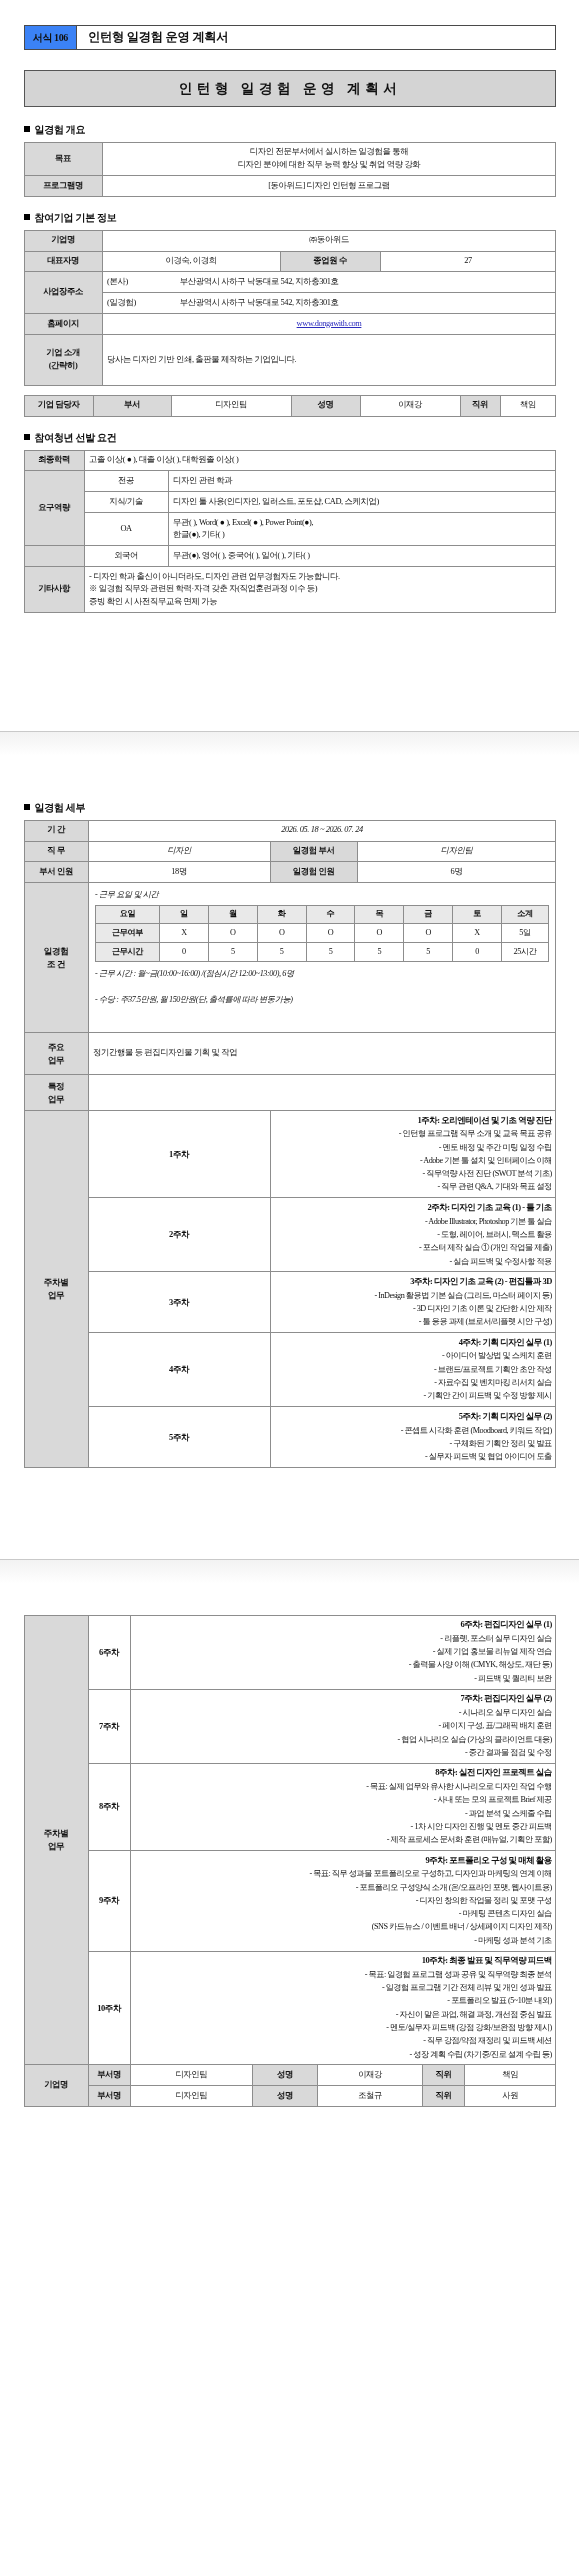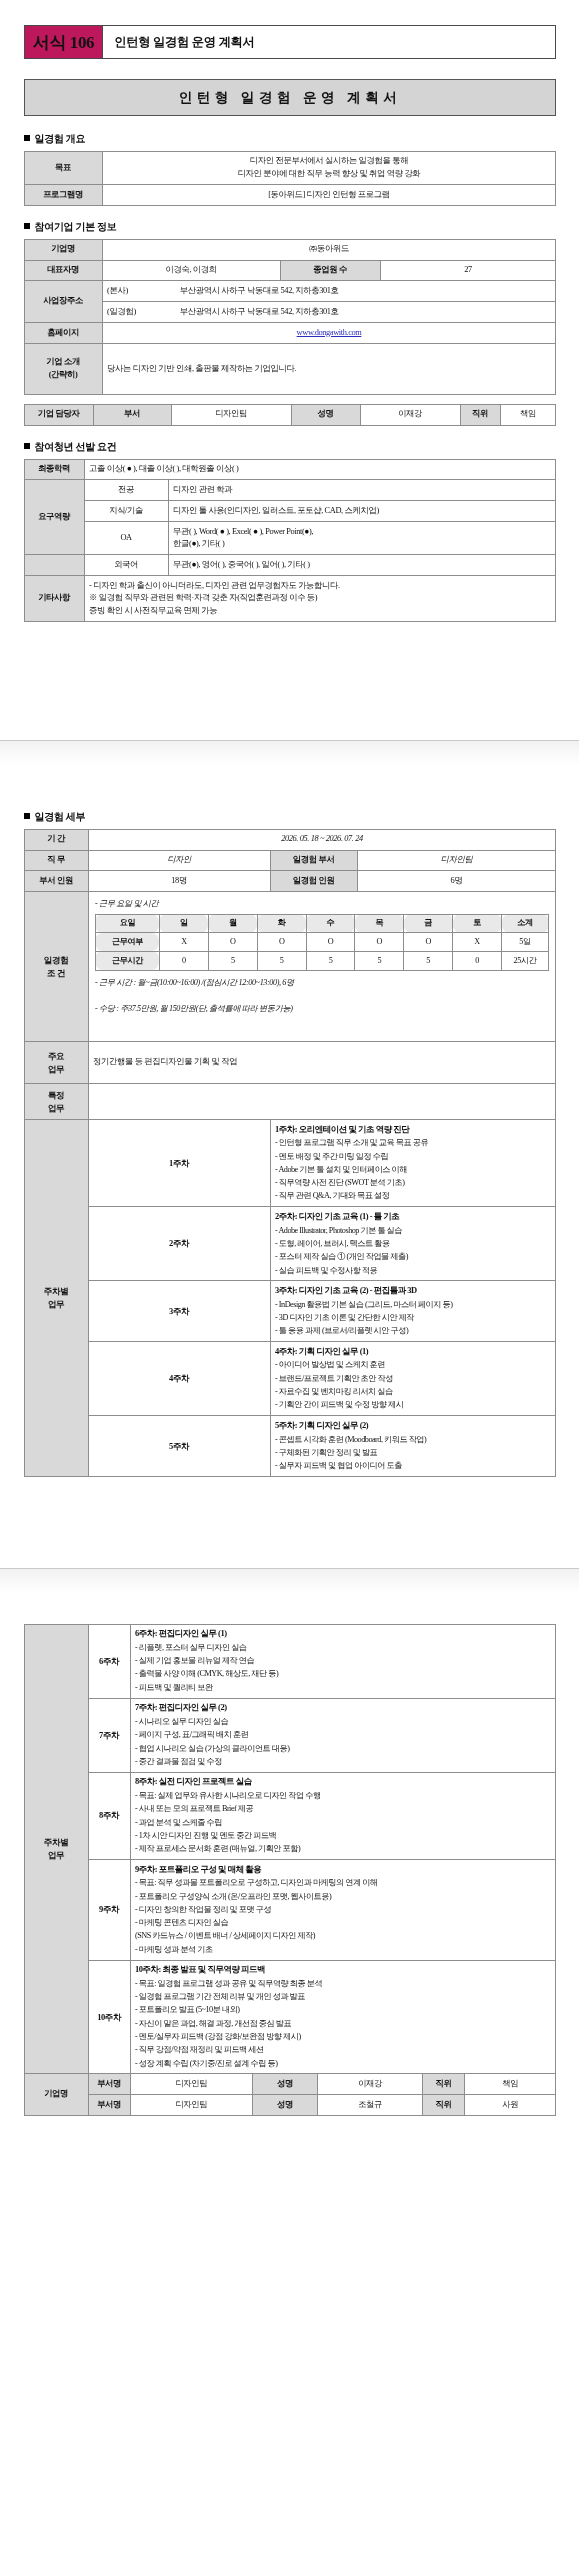--- a/index.html
+++ b/index.html
@@ -1,44 +1,44 @@
 <!DOCTYPE html>
 <html style="font-size:14.5px"><head>
 <meta charset="utf-8">
 <style>
   html,body{margin:0;padding:0;background:#fff;}
   body{width:580px;font-family:"Liberation Serif","DejaVu Serif",serif;color:#111;}
   .page{width:580px;box-sizing:border-box;padding:16.4px 23.6px 0 23.6px;position:relative;}
   .page-break{height:23.6px;border-top:0.9px solid #c9c9c9;margin-top:9px;background:linear-gradient(#f2f2f2,#ffffff);}
   
   .formhead{display:flex;align-items:stretch;margin:9px 0 20px 0;}
-  .formtag{background:#be185d;border:1.3px solid #4a4a4a;font-weight:bold;font-size:17px;
+  .formtag{background:#3b82f6;border:1.3px solid #4a4a4a;font-weight:bold;font-size:10px;
            padding:4.5px 8.2px;white-space:nowrap;display:flex;align-items:center;letter-spacing:-0.4px;font-family:Liberation Serif, serif;}
   .formtitle{flex:1;border:1.3px solid #4a4a4a;border-left:none;font-weight:bold;font-size:12.3px;
              display:flex;align-items:center;padding-left:11px;letter-spacing:-0.3px;}
   .bigtitle{background:#d4d4d4;border:1.1px solid #555;text-align:center;font-weight:bold;
             font-size:13.6px;letter-spacing:4.5px;padding:8.2px 0;margin-bottom:16.4px;}
   .sec{font-size:10px;font-weight:bold;margin:14.5px 0 4.5px 0;letter-spacing:-0.3px;}
   .sec .sq{display:inline-block;width:6.4px;height:6.4px;background:#000;margin-right:4.5px;vertical-align:0.9px;}
   table{border-collapse:collapse;width:100%;table-layout:fixed;font-size:8.4px;}
   table.outer{border:1.2px solid #3b3b3b;}
   td{border:0.6px solid #8d8d8d;padding:3.6px 4.5px;vertical-align:middle;letter-spacing:-0.4px;line-height:1.5;}
   td.hd{background:#d9d9d9;text-align:center;font-weight:bold;}
   td.c{text-align:center;}
   td.l{text-align:left;}
   .lnk{color:#2b2bbd;text-decoration:underline;}
   .ital{font-style:italic;}
   
   table.days{width:100%;border-collapse:collapse;margin-top:2.7px;}
   table.days td{border:0.6px solid #8d8d8d;text-align:center;font-size:8.2px;padding:2.7px 0;}
-  table.days td.dh{background:#e9e9e9;font-weight:bold;border-radius:8px;}
+  table.days td.dh{background:#e9e9e9;font-weight:bold;}
   .note{font-style:italic;font-size:8.2px;margin:6.4px 0 0 0;letter-spacing:-0.4px;}
   .wk-title{font-weight:bold;font-size:8.5px;margin-bottom:0.9px;letter-spacing:-0.5px;}
   .wk-li{font-size:8.2px;letter-spacing:-0.5px;line-height:1.62;white-space:nowrap;}
-  td.wkbody{padding:2.7px 3.6px 3.6px 4.5px;}
+  td.wkbody{padding:2.7px 3.6px 3.6px 4.5px;text-align:right;}
   td.wklabel{background:#fff;text-align:center;font-weight:bold;font-size:8.5px;}
   td.vlabel{background:#d9d9d9;text-align:center;font-weight:bold;font-size:8.6px;line-height:1.5;}
   .spacer{height:109px;}
 </style>
 </head>
 <body>
 
 <div class="page">
 
   <div class="formhead">

